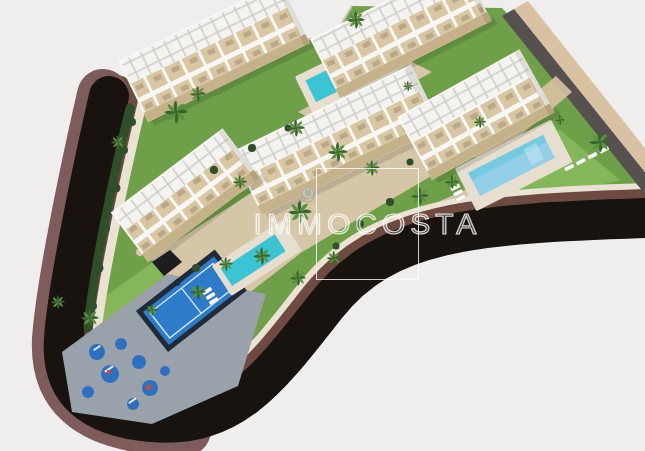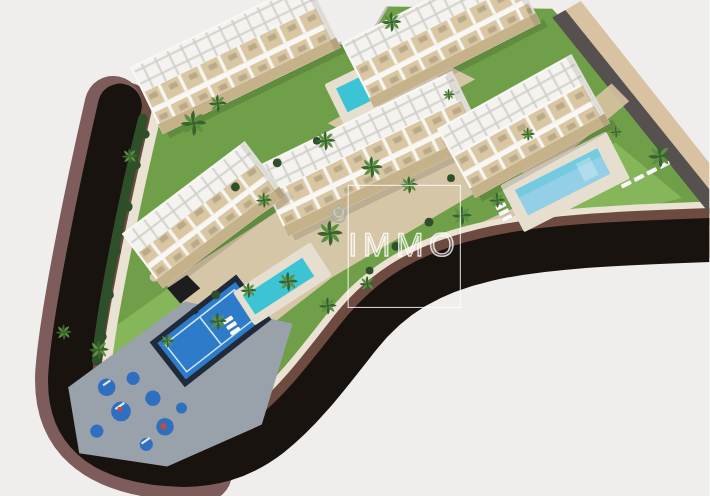--- a/index.html
+++ b/index.html
@@ -300,14 +300,15 @@
     <use href="#palm" transform="translate(408,86) scale(0.6)"></use>
     <use href="#palm" transform="translate(240,182) scale(0.8)"></use>
     <use href="#palm" transform="translate(560,120) scale(0.6)"></use>
     <use href="#palm" transform="translate(152,310) scale(0.7)"></use>
     <use href="#palm" transform="translate(118,142) scale(0.8)"></use>
   </g>
 </svg>
 
 <div class="watermark">
   <div class="wm-line">IMMO</div>
+  <div class="wm-line">COSTA</div>
 </div>
 </div>
 
 </body></html>

